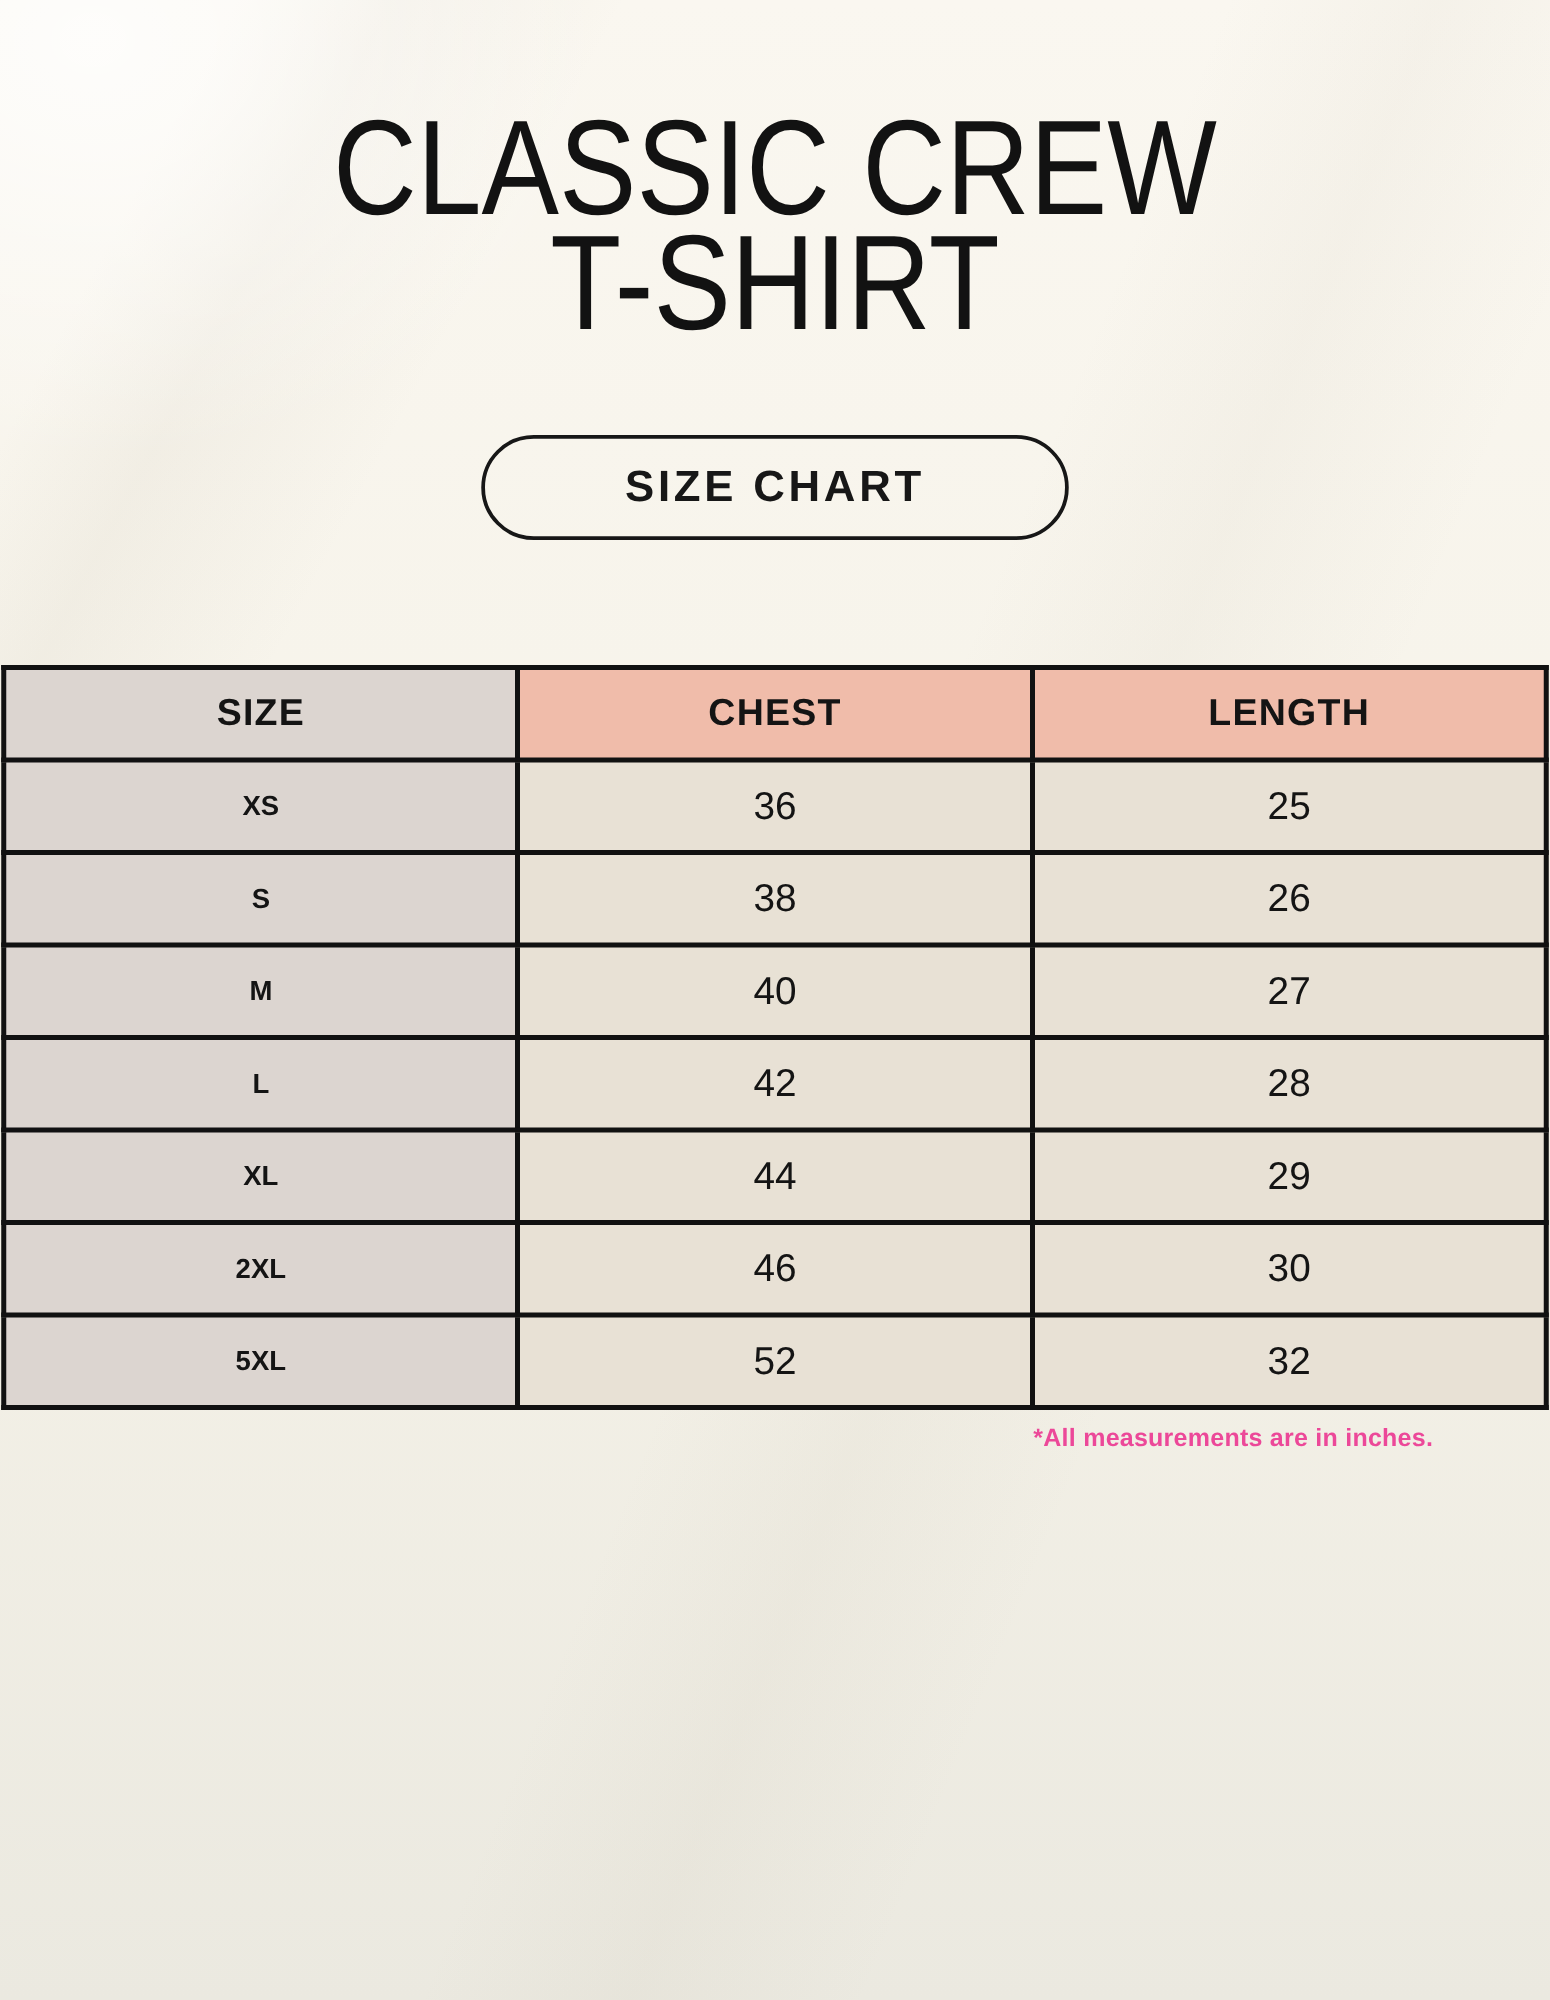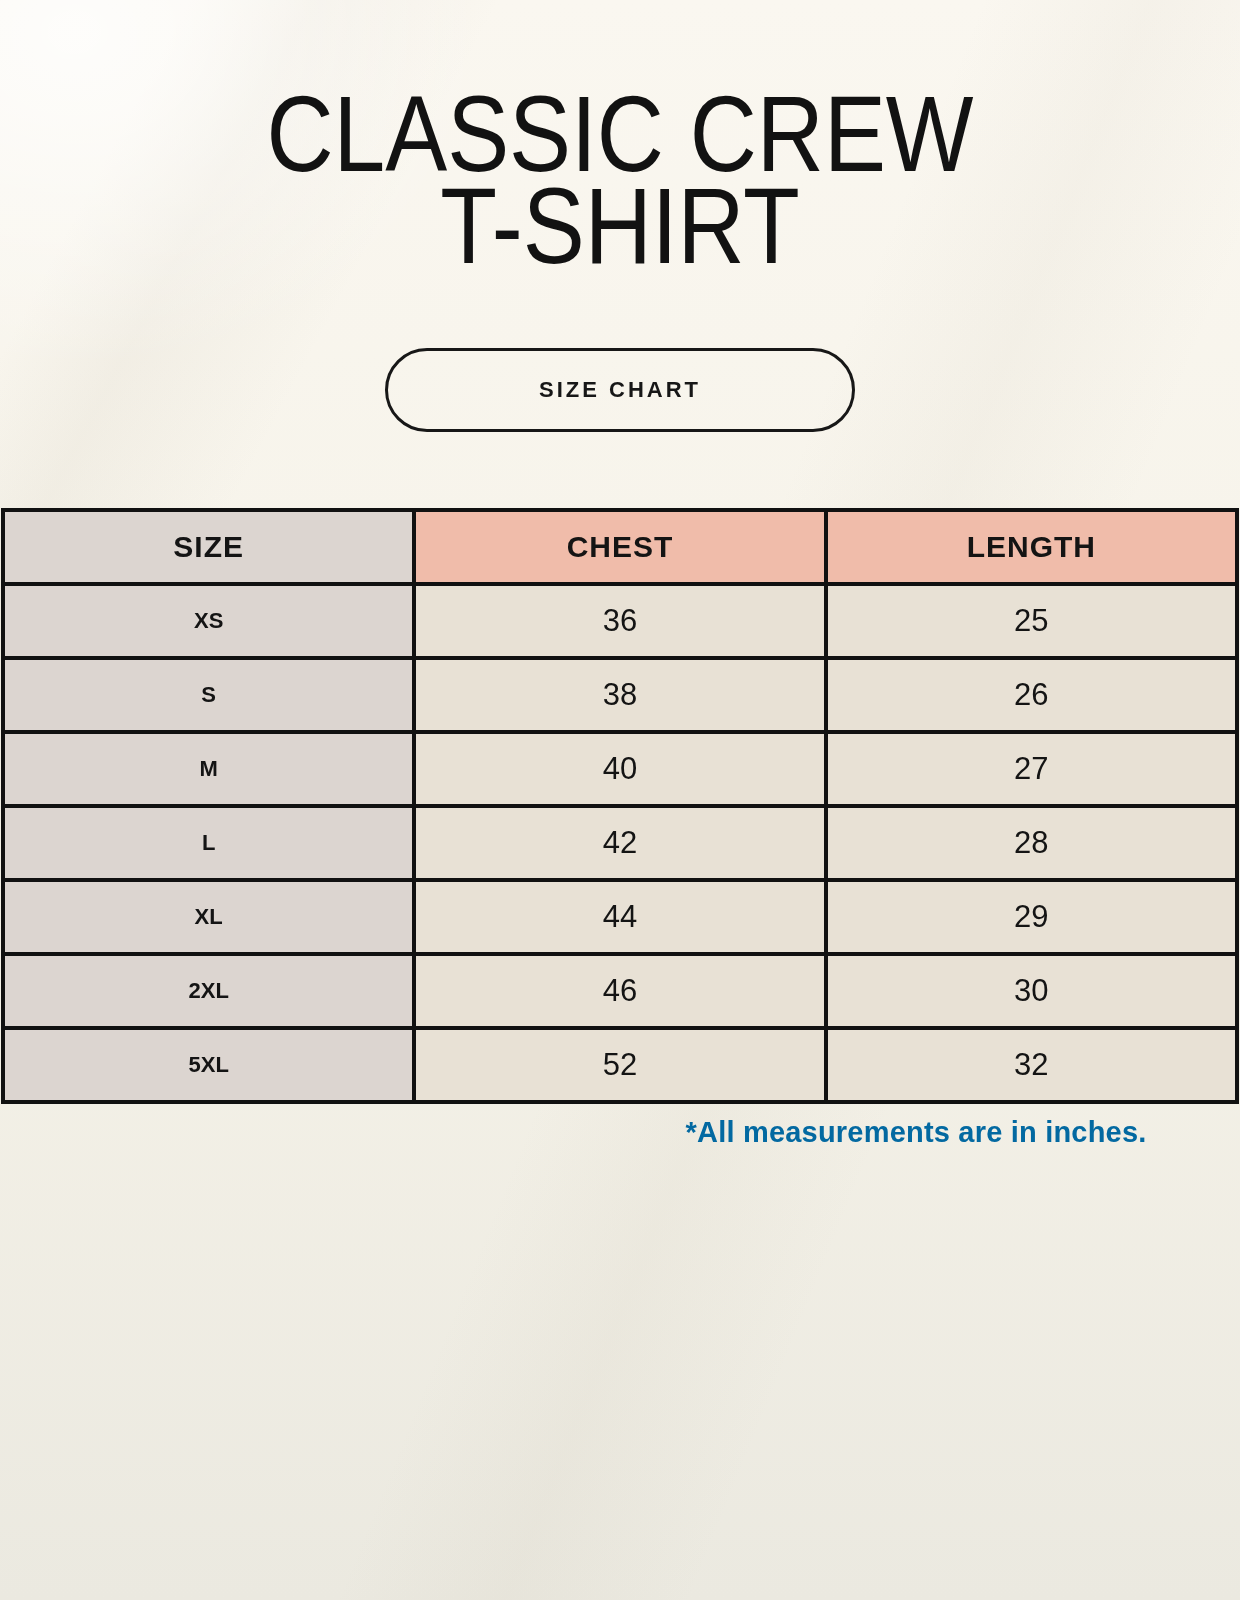--- a/index.html
+++ b/index.html
@@ -37,30 +37,30 @@
   .title .line{ display:block; }
 
   .pill-wrap{ text-align:center; margin-top:76px; }
   .pill{
     display:inline-block;
     width:470px; height:84px;
     background:transparent;
     border:3px solid #171717;
     border-radius:44px;
     font-family:"Liberation Sans","DejaVu Sans",sans-serif;
-    font-size:22px;
+    font-size:35px;
     font-weight:700;
     letter-spacing:3px;
     color:#171717;
     cursor:pointer;
   }
 
   table.size-table{
     width:1238px;
-    margin:76px auto 0 auto;
+    margin:100px auto 0 auto;
     border-collapse:collapse;
     table-layout:fixed;
     padding-left:28px;
   }
   .size-table th, .size-table td{
     border:4px solid var(--table-border);
     height:74px;
     padding:0;
     text-align:center;
     vertical-align:middle;
@@ -80,24 +80,24 @@
   .size-table td.col-size{
     background:var(--size-col-bg);
     font-size:22px;
     font-weight:700;
   }
 
   .footnote{
     width:1053px;
     margin:12px auto 0 auto;
     text-align:right;
-    font-size:29px;
+    font-size:20px;
     font-weight:700;
     letter-spacing:0.2px;
-    color:#0369a1;
+    color:#ec4899;
   }
 </style>
 </head>
 <body>
 
 <div class="page">
 
   <h1 class="title">
     <span class="line">CLASSIC CREW</span>
     <span class="line">T-SHIRT</span>

